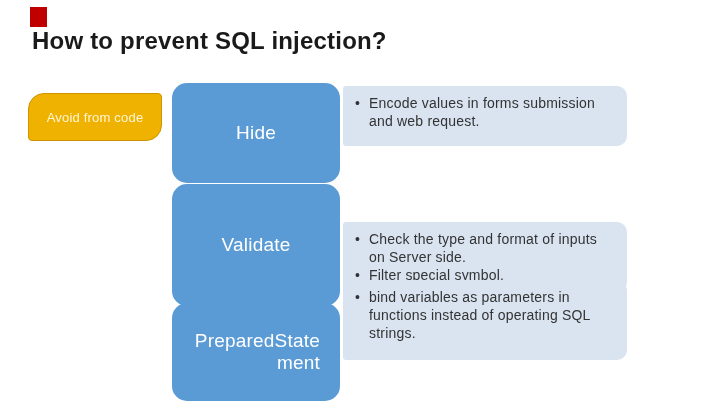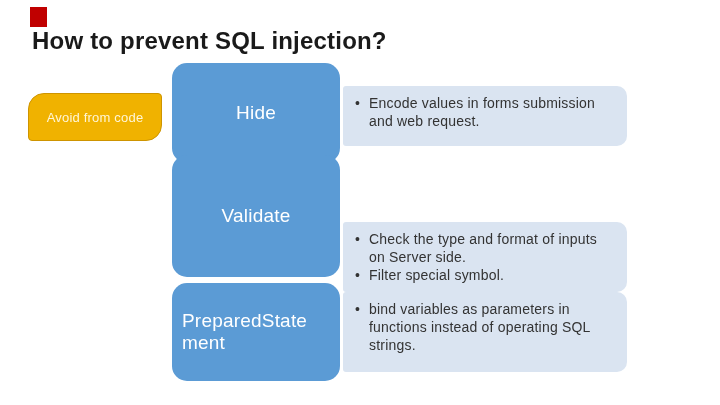--- a/index.html
+++ b/index.html
@@ -35,41 +35,42 @@
   .side-label span{
     font-size:13px;
     color:var(--gold_text,#fff6d6);
     letter-spacing:0.2px;
   }
   .flow-box{
     position:absolute;left:172px;width:168px;
     background:var(--box_blue,#5b9bd5);
     border-radius:15px;
     display:flex;align-items:center;justify-content:center;
-    text-align:left;
+    text-align:right;
     box-sizing:border-box;
-    padding:0 10px;
+    padding:0 20px;
+    margin-top:20px;
   }
   .flow-box span{
     font-size:19px;line-height:1.18;
     color:var(--box_text,#ffffff);
     letter-spacing:0.2px;
   }
   .box-1{top:63px;height:100px;}
-  .box-2{top:155px;height:122px;}
+  .box-2{top:164px;height:122px;}
   .box-3{top:283px;height:98px;}
   .panel{
     position:absolute;left:343px;width:284px;
     background:var(--panel_blue,#dae4f1);
     border-radius:3px 10px 10px 3px;
     box-sizing:border-box;
   }
   .panel-1{top:86px;height:60px;}
   .panel-2{top:187px;height:70px;margin-top:35px;}
-  .panel-3{top:292px;height:80px;}
+  .panel-3{top:280px;height:80px;}
   .panel ul{
     margin:0;
     padding:8px 0 0 10px;
     width:268px;
     list-style:none;
     box-sizing:border-box;
   }
   .panel li{
     position:relative;
     padding-left:16px;

